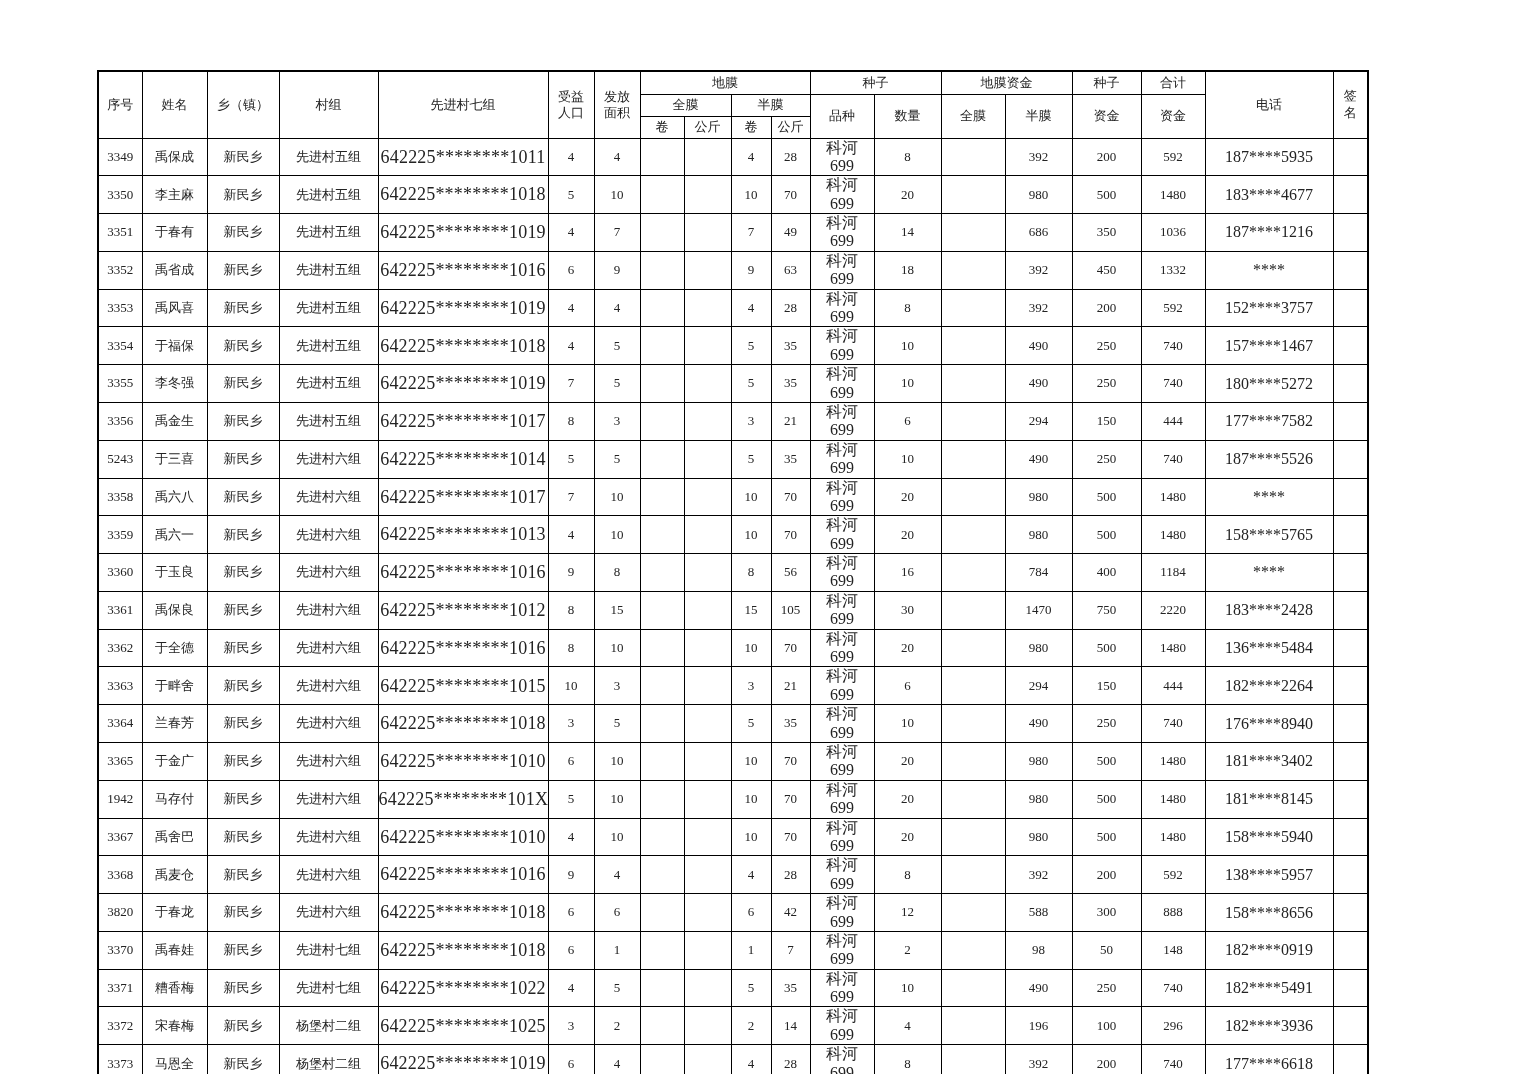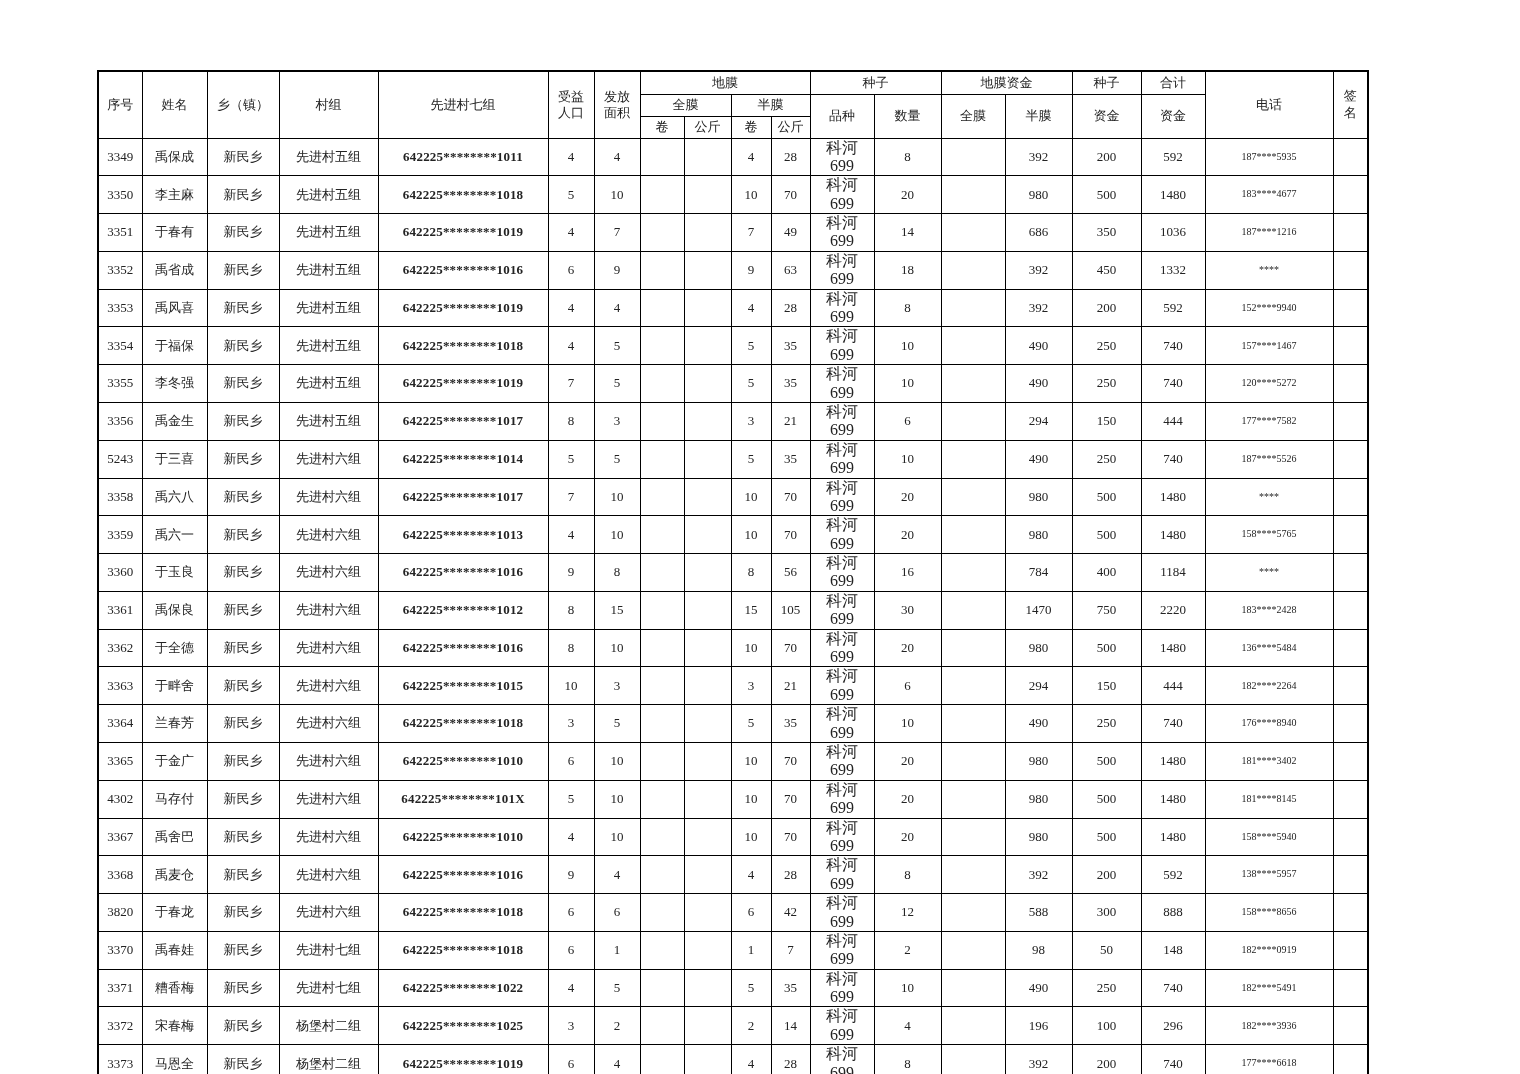--- a/index.html
+++ b/index.html
@@ -44,26 +44,25 @@
   }
   thead tr.h1 { height: 23px; }
   thead tr.h2 { height: 22px; }
   thead tr.h3 { height: 22px; }
   tbody tr { height: 32px; margin-top: 35px; }
   td.variety {
     font-size: 16px;
     line-height: 1.15;
   }
   td.idnum {
-    font-size: 13px;
+    font-size: 18px;
     letter-spacing: 0.2px;
-    font-weight: bold;
   }
   td.phone {
-    font-size: 10px;
+    font-size: 16px;
   }
   th.vtext {
     line-height: 1.3;
   }
 </style>
 </head>
 <body>
 
 <div class="page">
   <table class="grid">
@@ -226,21 +225,21 @@
           <td></td>
           <td>4</td>
           <td>28</td>
           <td class="variety">科河
 699</td>
           <td>8</td>
           <td></td>
           <td>392</td>
           <td>200</td>
           <td>592</td>
-          <td class="phone">152****9940</td>
+          <td class="phone">152****3757</td>
           <td></td>
         </tr>
         <tr>
           <td>3354</td>
           <td>于福保</td>
           <td>新民乡</td>
           <td>先进村五组</td>
           <td class="idnum">642225********1018</td>
           <td>4</td>
           <td>5</td>
@@ -270,21 +269,21 @@
           <td></td>
           <td>5</td>
           <td>35</td>
           <td class="variety">科河
 699</td>
           <td>10</td>
           <td></td>
           <td>490</td>
           <td>250</td>
           <td>740</td>
-          <td class="phone">120****5272</td>
+          <td class="phone">180****5272</td>
           <td></td>
         </tr>
         <tr>
           <td>3356</td>
           <td>禹金生</td>
           <td>新民乡</td>
           <td>先进村五组</td>
           <td class="idnum">642225********1017</td>
           <td>8</td>
           <td>3</td>
@@ -494,21 +493,21 @@
 699</td>
           <td>20</td>
           <td></td>
           <td>980</td>
           <td>500</td>
           <td>1480</td>
           <td class="phone">181****3402</td>
           <td></td>
         </tr>
         <tr>
-          <td>4302</td>
+          <td>1942</td>
           <td>马存付</td>
           <td>新民乡</td>
           <td>先进村六组</td>
           <td class="idnum">642225********101X</td>
           <td>5</td>
           <td>10</td>
           <td></td>
           <td></td>
           <td>10</td>
           <td>70</td>

